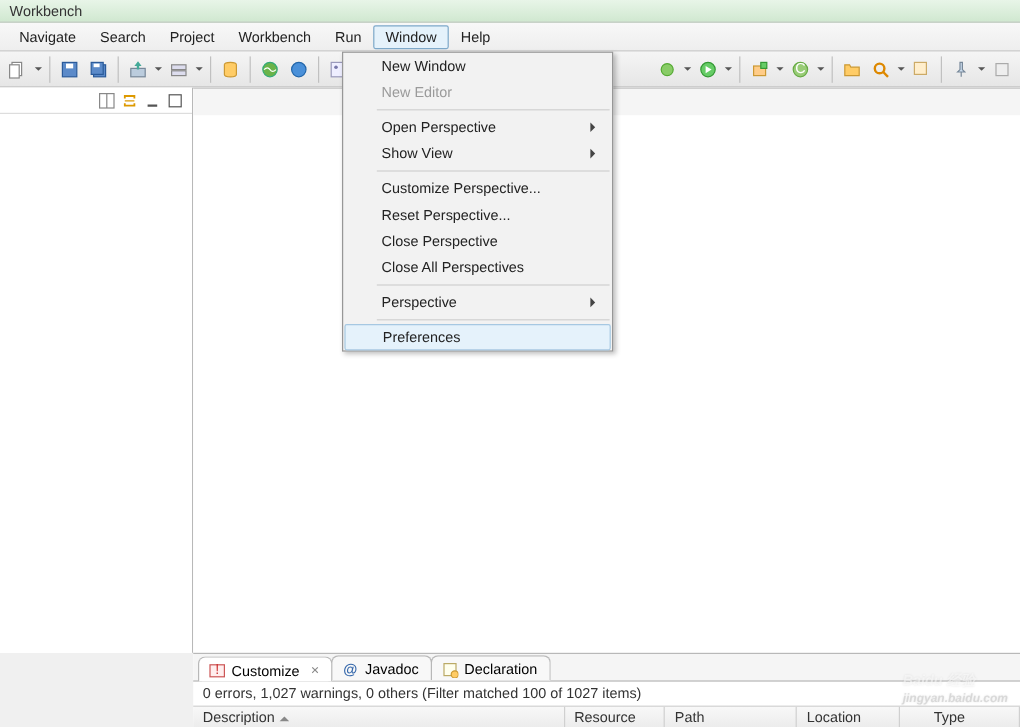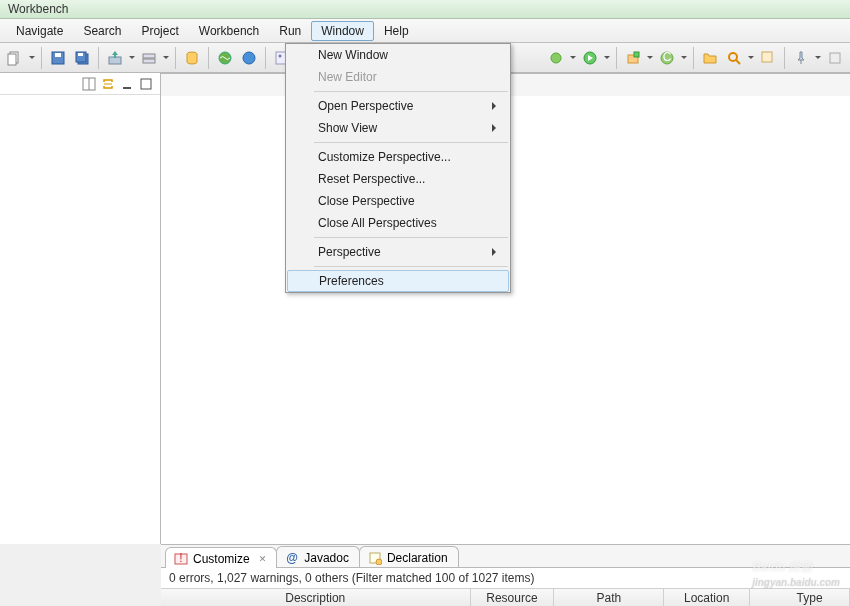--- a/index.html
+++ b/index.html
@@ -34,21 +34,21 @@
 .dropdown .ditem .arrow { position: absolute; right: 10px; width: 0; height: 0; border: 4px solid transparent; border-left-color: #444; }
 .dropdown .dsep { height: 1px; background: #d0d0d0; margin: 3px 2px 3px 28px; }
 
 .bottompanel { position: absolute; bottom: 0; left: 161px; right: 0; height: 62px; background: #fff; border-top: 1px solid #b8b8b8; }
 .bp-tabs { height: 23px; display: flex; align-items: flex-end; padding-left: 4px; border-bottom: 1px solid #b8b8b8; gap: 0; background: #f5f5f5; }
 .bp-tab { height: 21px; padding: 2px 10px 0 8px; border: 1px solid #b8b8b8; border-bottom: none; border-top-left-radius: 6px; border-top-right-radius: 6px; display: flex; align-items: center; gap: 5px; background: #f8f8f8; margin-right: -1px; }
 .bp-tab.active { background: #fff; position: relative; top: 1px; }
 .bp-tab .ticon { width: 14px; height: 14px; display: inline-flex; }
 .bp-status { padding: 3px 8px; color: #333; }
 .bp-cols { display: flex; height: 18px; background: linear-gradient(#f8f8f8,#ececec); border-top: 1px solid #d0d0d0; }
-.bp-col { padding: 2px 8px; border-right: 1px solid #d0d0d0; color: #333; display: flex; align-items: center; gap: 4px; flex-direction: column; }
+.bp-col { padding: 2px 8px; border-right: 1px solid #d0d0d0; color: #333; display: flex; align-items: center; gap: 4px; }
 .bp-col .sort { width: 0; height: 0; border: 4px solid transparent; border-bottom-color: #888; margin-bottom: 2px; }
 
 .watermark { position: absolute; right: 10px; bottom: 18px; color: rgba(255,255,255,0.55); font-size: 22px; font-weight: bold; pointer-events: none; text-shadow: 0 0 2px rgba(0,0,0,0.1); font-style: italic; }
 .watermark .sub { font-size: 10px; display: block; color: rgba(200,200,200,0.6); text-align: right; }
 </style>
 </head>
 <body>
 
 <div class="titlebar">
   <span>Workbench</span>

